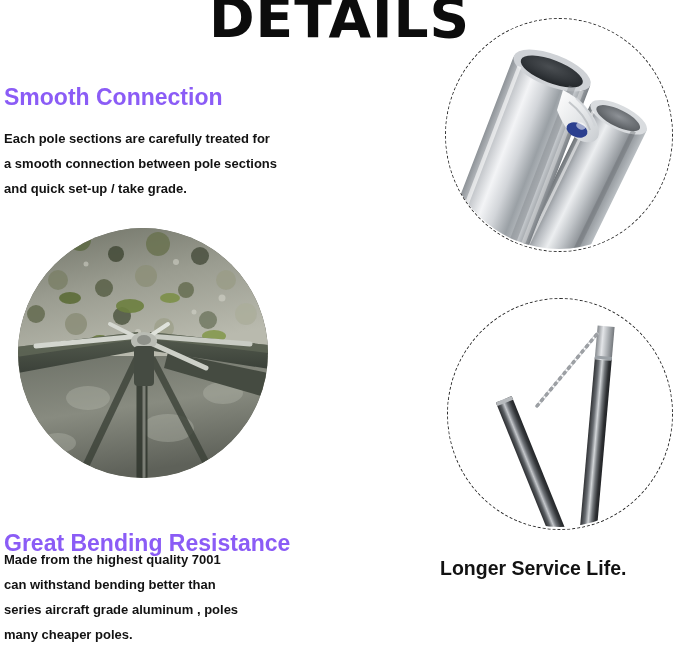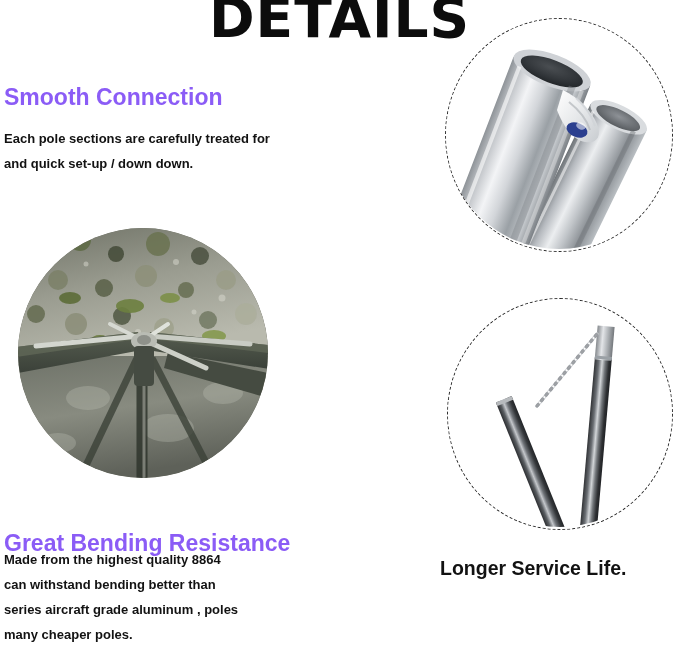--- a/index.html
+++ b/index.html
@@ -123,21 +123,22 @@
 </style>
 </head>
 <body>
 
 <div id="details-title">DETAILS</div>
 
 <div class="section-heading" id="smooth-heading">Smooth Connection</div>
 
 <div class="body-text" id="smooth-body">
   <span class="line">Each pole sections are carefully treated for</span>
-  <span class="line">and quick set-up / down down.</span>
+  <span class="line">a smooth connection between pole sections</span>
+  <span class="line">and quick set-up / take grade.</span>
 </div>
 
 <div class="circle-figure" id="tube-figure">
   <svg class="fig" viewBox="0 0 228 234" preserveAspectRatio="xMidYMid slice">
     <defs>
       <linearGradient id="tubeA" x1="0" y1="0" x2="1" y2="0">
         <stop offset="0" stop-color="#8e9398"></stop>
         <stop offset="0.14" stop-color="#c6c9cd"></stop>
         <stop offset="0.30" stop-color="#f3f4f6"></stop>
         <stop offset="0.48" stop-color="#d2d5d9"></stop>
@@ -294,21 +295,21 @@
       <path d="M120 128 L62 250" stroke="#3b4138" stroke-width="7" opacity="0.8"></path>
       <path d="M134 130 L196 250" stroke="#3b4138" stroke-width="7" opacity="0.8"></path>
       <rect x="116" y="118" width="20" height="40" rx="4" fill="#454b42"></rect>
     </g>
   </svg>
 </div>
 
 <div class="section-heading" id="bending-heading">Great Bending Resistance</div>
 
 <div class="body-text" id="bending-body">
-  <span class="line">Made from the highest quality 8864</span>
+  <span class="line">Made from the highest quality 7001</span>
   <span class="line">can withstand bending better than</span>
   <span class="line">series aircraft grade aluminum , poles</span>
   <span class="line">many cheaper poles.</span>
 </div>
 
 <div class="circle-figure" id="pole-figure">
   <svg class="fig" viewBox="0 0 226 232" preserveAspectRatio="xMidYMid slice">
     <defs>
       <linearGradient id="poleG" x1="0" y1="0" x2="1" y2="0">
         <stop offset="0" stop-color="#2c2e31"></stop>

